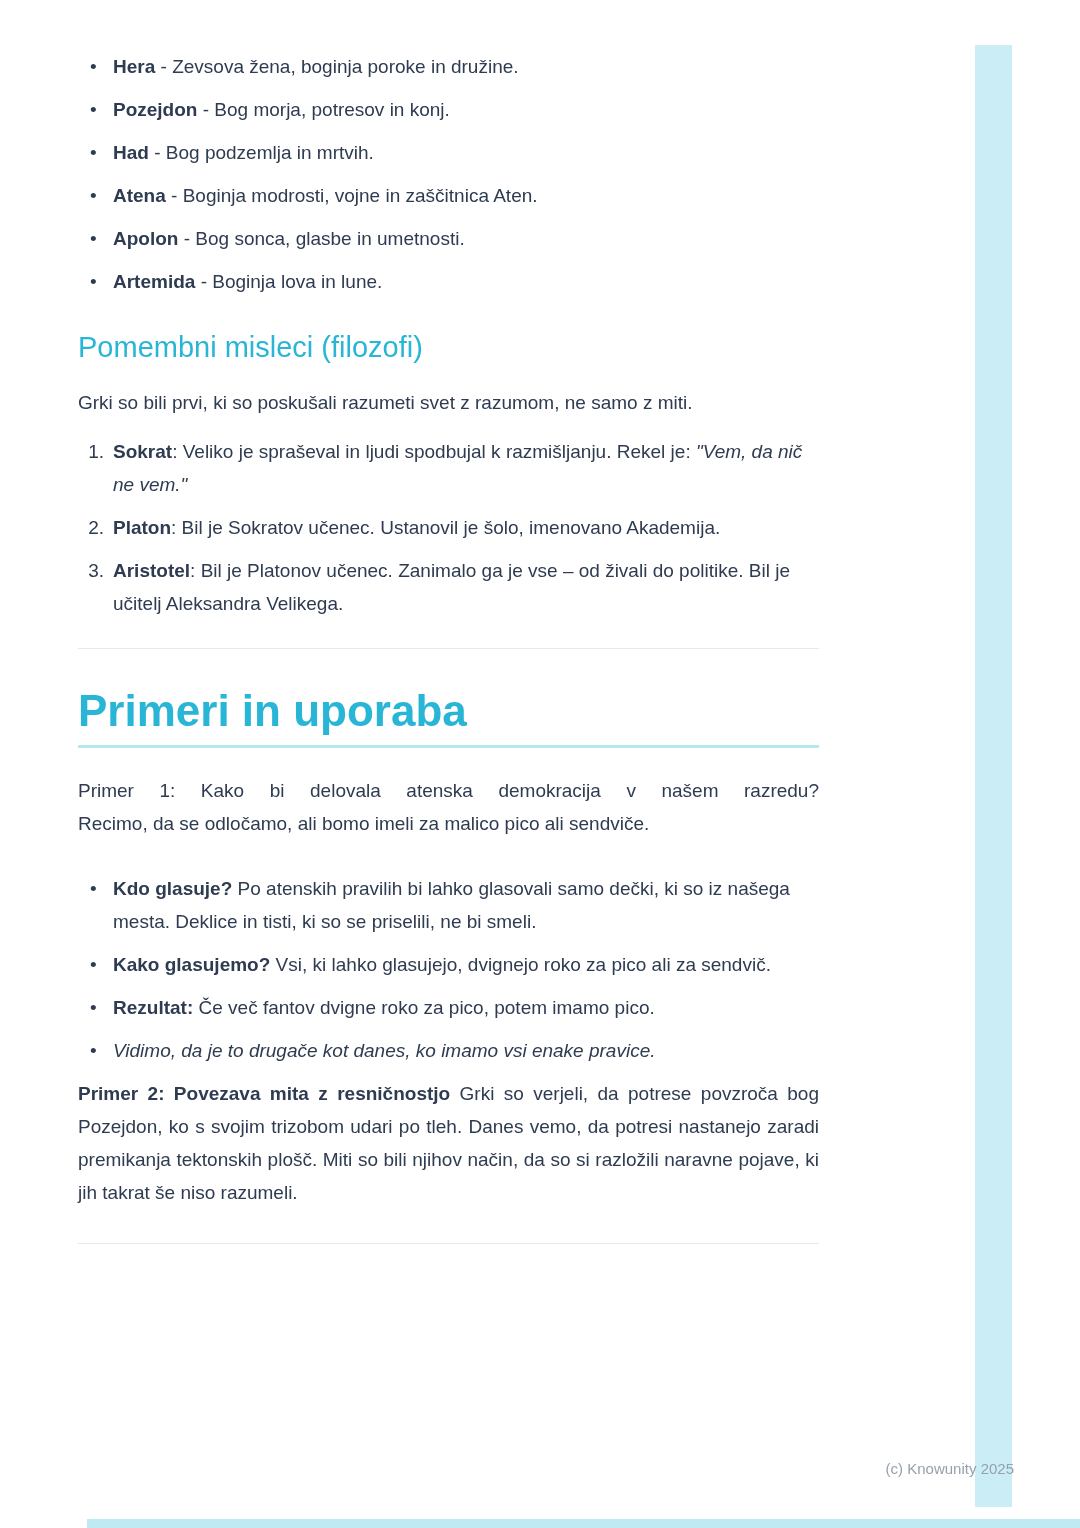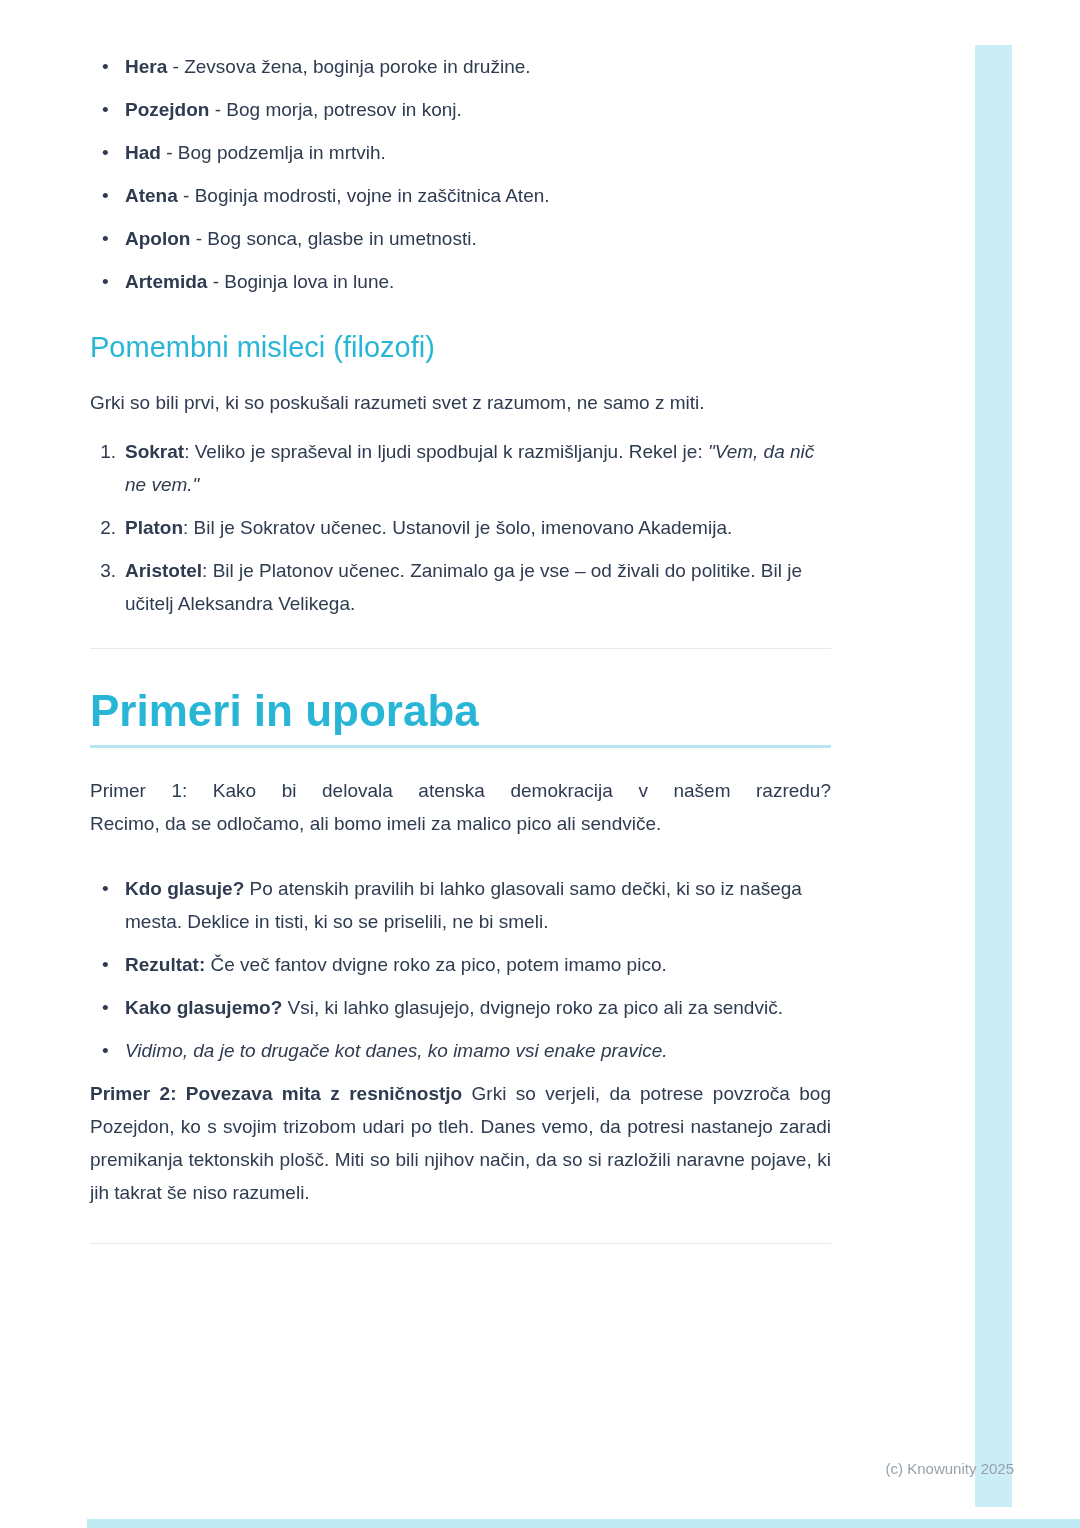--- a/index.html
+++ b/index.html
@@ -20,21 +20,21 @@
   }
   .accent-b {
     position: absolute;
     left: 87px; right: 0; bottom: 0;
     height: 9px;
     background: #bfeaf4;
   }
 
   .content {
     position: absolute;
-    left: 90px; top: 44px;
+    left: 78px; top: 44px;
     width: 741px;
     font-size: 19px;
     line-height: 33px;
   }
 
   .term { font-weight: 700; }
   .quote, .italic { font-style: italic; }
 
   ul.dotlist { list-style: none; margin-top: 6px; }
   ul.dotlist > li {
@@ -145,22 +145,22 @@
   <h1 class="big">Primeri in uporaba</h1>
   <div class="big-underline"></div>
 
   <div class="example">
     <div class="lead-line">Primer 1: Kako bi delovala atenska demokracija v našem razredu?</div>
     <div>Recimo, da se odločamo, ali bomo imeli za malico pico ali sendviče.</div>
   </div>
 
   <ul class="dotlist section2">
     <li><span class="term">Kdo glasuje?</span> <span>Po atenskih pravilih bi lahko glasovali samo dečki, ki so iz našega mesta. Deklice in tisti, ki so se priselili, ne bi smeli.</span></li>
+    <li><span class="term">Kako glasujemo?</span> <span>Vsi, ki lahko glasujejo, dvignejo roko za pico ali za sendvič.</span></li>
     <li><span class="term">Rezultat:</span> <span>Če več fantov dvigne roko za pico, potem imamo pico.</span></li>
-    <li><span class="term">Kako glasujemo?</span> <span>Vsi, ki lahko glasujejo, dvignejo roko za pico ali za sendvič.</span></li>
     <li><span class="italic">Vidimo, da je to drugače kot danes, ko imamo vsi enake pravice.</span></li>
   </ul>
 
   <p class="example-par"><span class="term">Primer 2: Povezava mita z resničnostjo</span> <span>Grki so verjeli, da potrese povzroča bog Pozejdon, ko s svojim trizobom udari po tleh. Danes vemo, da potresi nastanejo zaradi premikanja tektonskih plošč. Miti so bili njihov način, da so si razložili naravne pojave, ki jih takrat še niso razumeli.</span></p>
 
   <div class="divider divider-2"></div>
 
 </div>
 
 <div class="footer">(c) Knowunity 2025</div>

